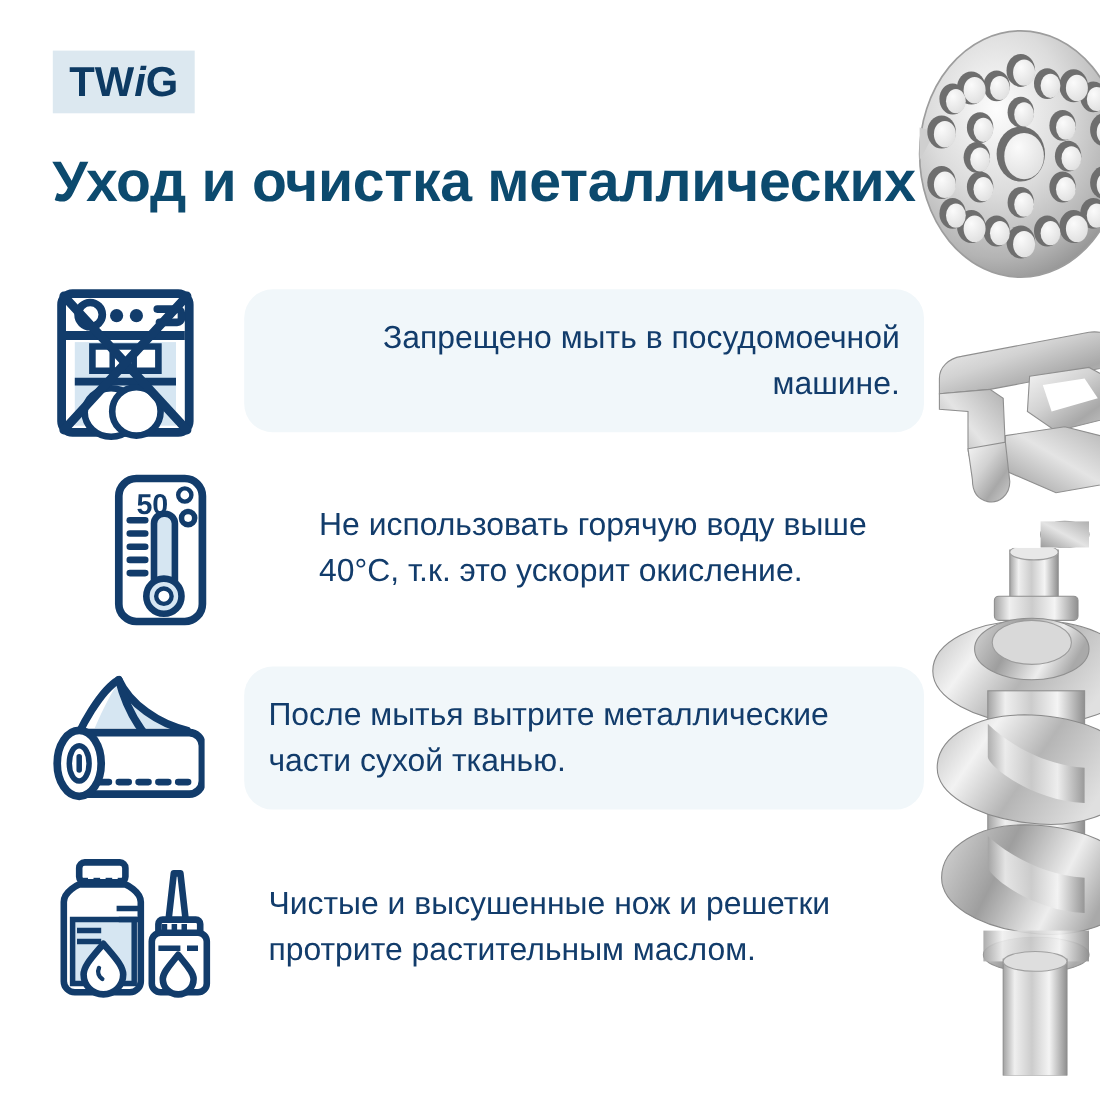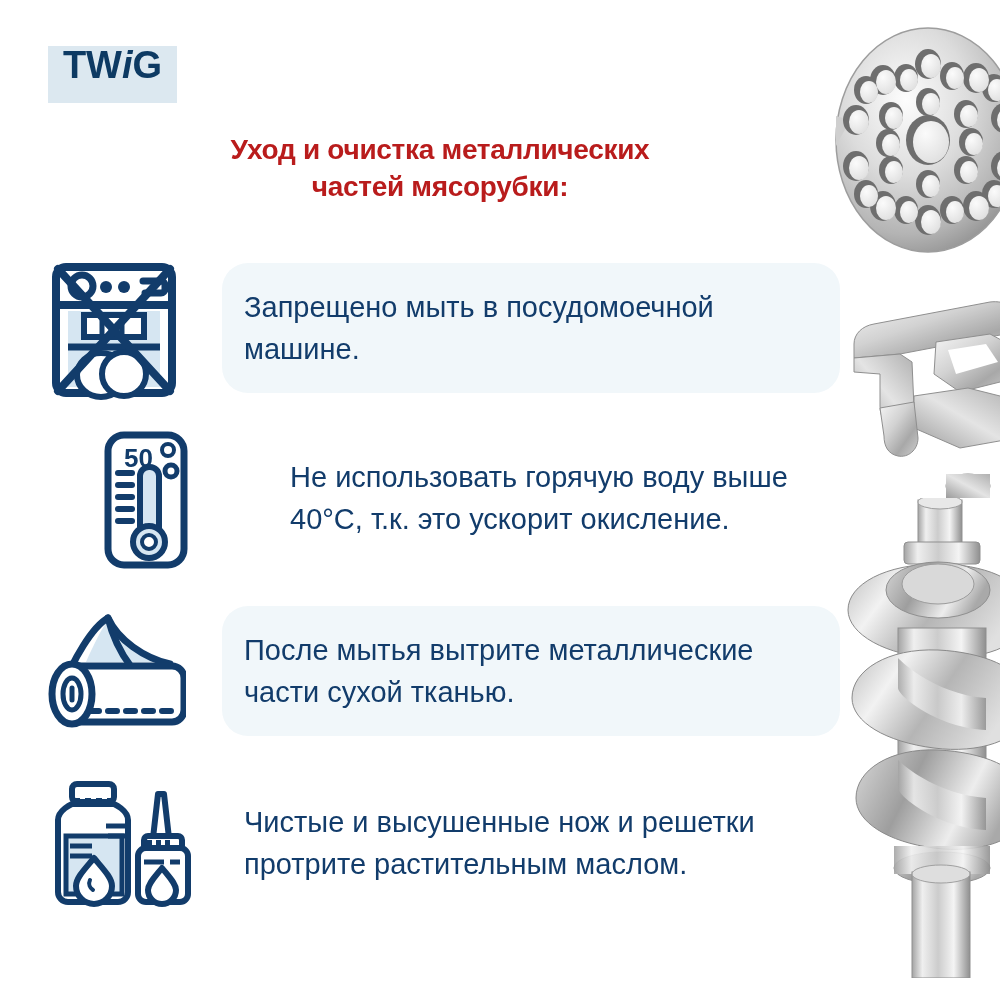--- a/index.html
+++ b/index.html
@@ -25,20 +25,21 @@
 
   
   .logo-badge {
     position: absolute;
     left: 48px;
     top: 46px;
     width: 129px;
     height: 57px;
     background: #dce8f0;
     display: flex;
+    align-items: center;
     justify-content: center;
   }
   .logo-text {
     font-size: 38px;
     font-weight: bold;
     color: #0d3a63;
     letter-spacing: 0px;
     line-height: 1;
     font-family: "Liberation Sans", sans-serif;
   }
@@ -47,37 +48,37 @@
     font-weight: bold;
   }
 
   
   .title {
     position: absolute;
     left: 40px;
     top: 132px;
     width: 800px;
     text-align: center;
-    color: #b91c1c;
-    font-size: 28px;
+    color: #0c4a6e;
+    font-size: 52px;
     line-height: 1.32;
     font-weight: bold;
     letter-spacing: -0.3px;
   }
 
   
   .item {
     position: absolute;
     left: 0;
     width: 860px;
     height: 150px;
     display: flex;
     align-items: center;
   }
-  #item-0 { top: 255px; }
+  #item-0 { top: 255px; text-align: right; }
   #item-1 { top: 425px; margin-left: 46px; }
   #item-2 { top: 598px; }
   #item-3 { top: 770px; }
 
   .item-icon {
     position: absolute;
     left: 46px;
     top: 0;
     width: 155px;
     height: 150px;
@@ -125,21 +126,20 @@
 <body>
 
 <div class="page">
 
   <div class="logo-badge">
     <span class="logo-text"><span>TW</span><span class="i-letter">i</span><span>G</span></span>
   </div>
 
   <div class="title">
     <div>Уход и очистка металлических</div>
-    <div>частей мясорубки:</div>
   </div>
 
   <div class="item" id="item-0">
     <div class="item-icon">
       <svg width="136" height="142" viewBox="0 0 136 142">
         <rect x="10" y="8" width="116" height="126" rx="10" ry="10" fill="#ffffff" stroke="#123c6b" stroke-width="8"></rect>
         <line x1="14" y1="46" x2="122" y2="46" stroke="#123c6b" stroke-width="8"></line>
         <circle cx="36" cy="27" r="11" fill="#ffffff" stroke="#123c6b" stroke-width="7"></circle>
         <circle cx="60" cy="28" r="6" fill="#123c6b"></circle>
         <circle cx="78" cy="28" r="6" fill="#123c6b"></circle>

